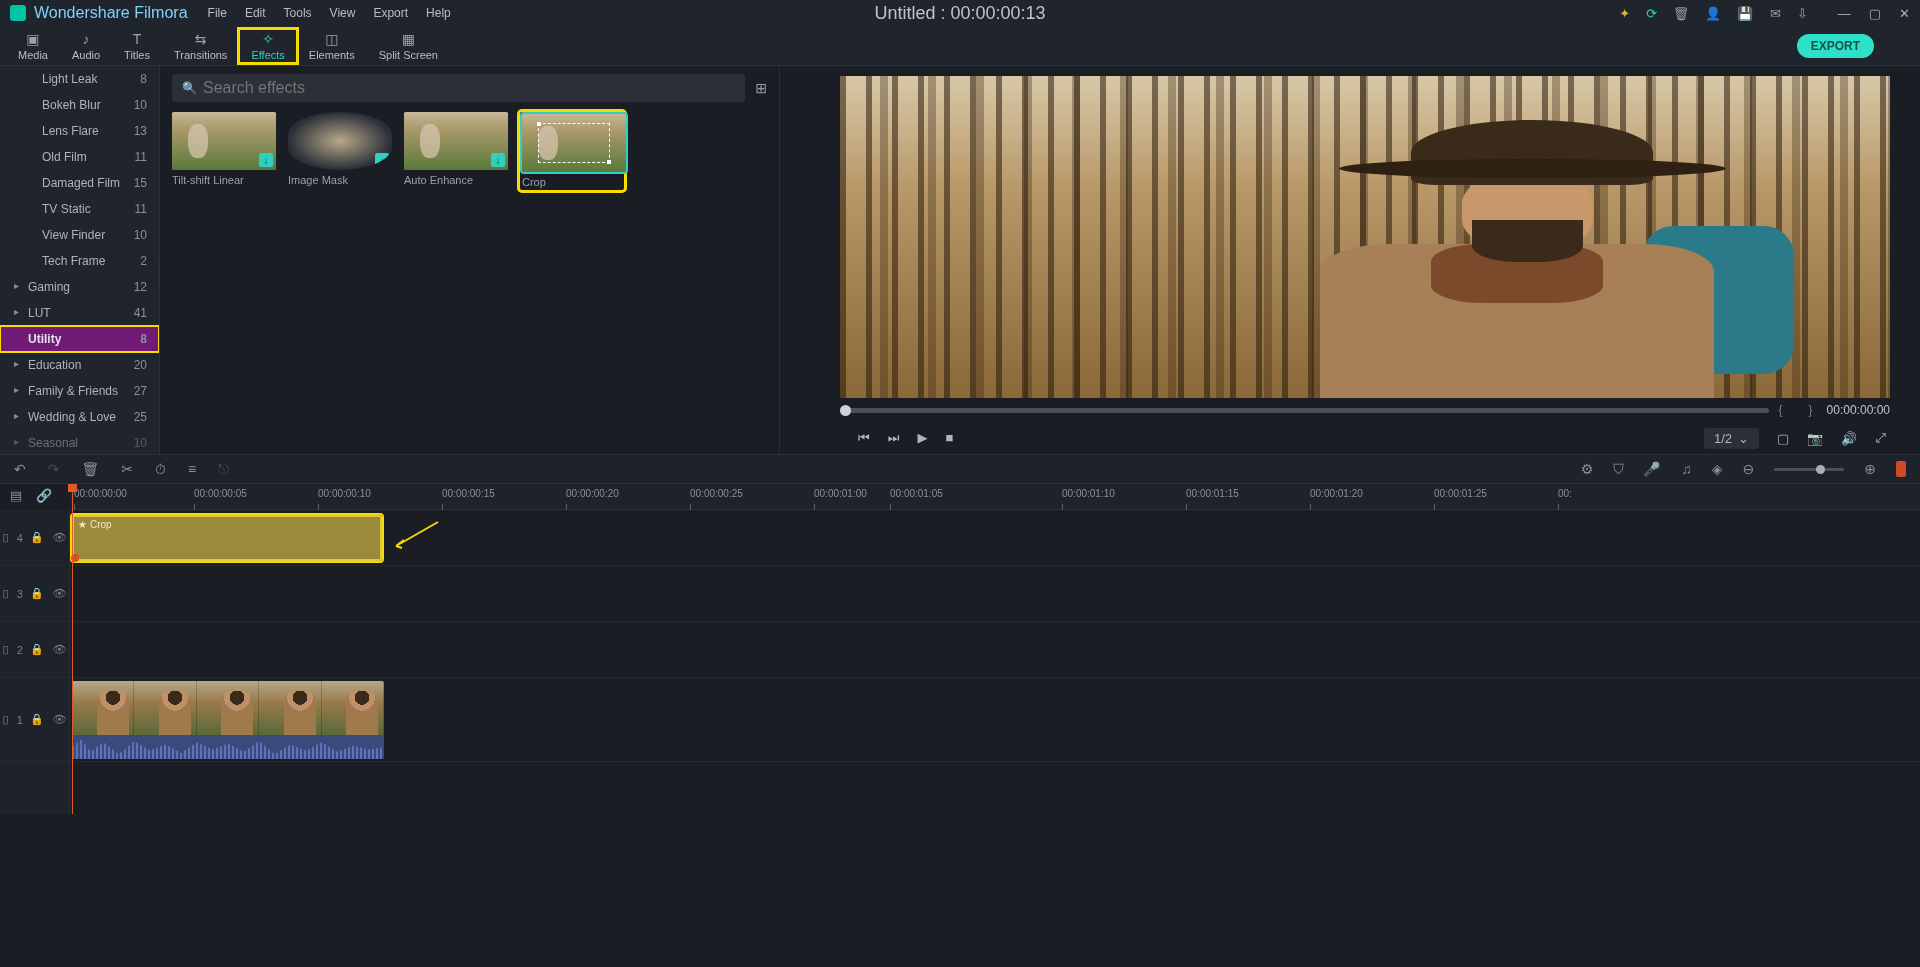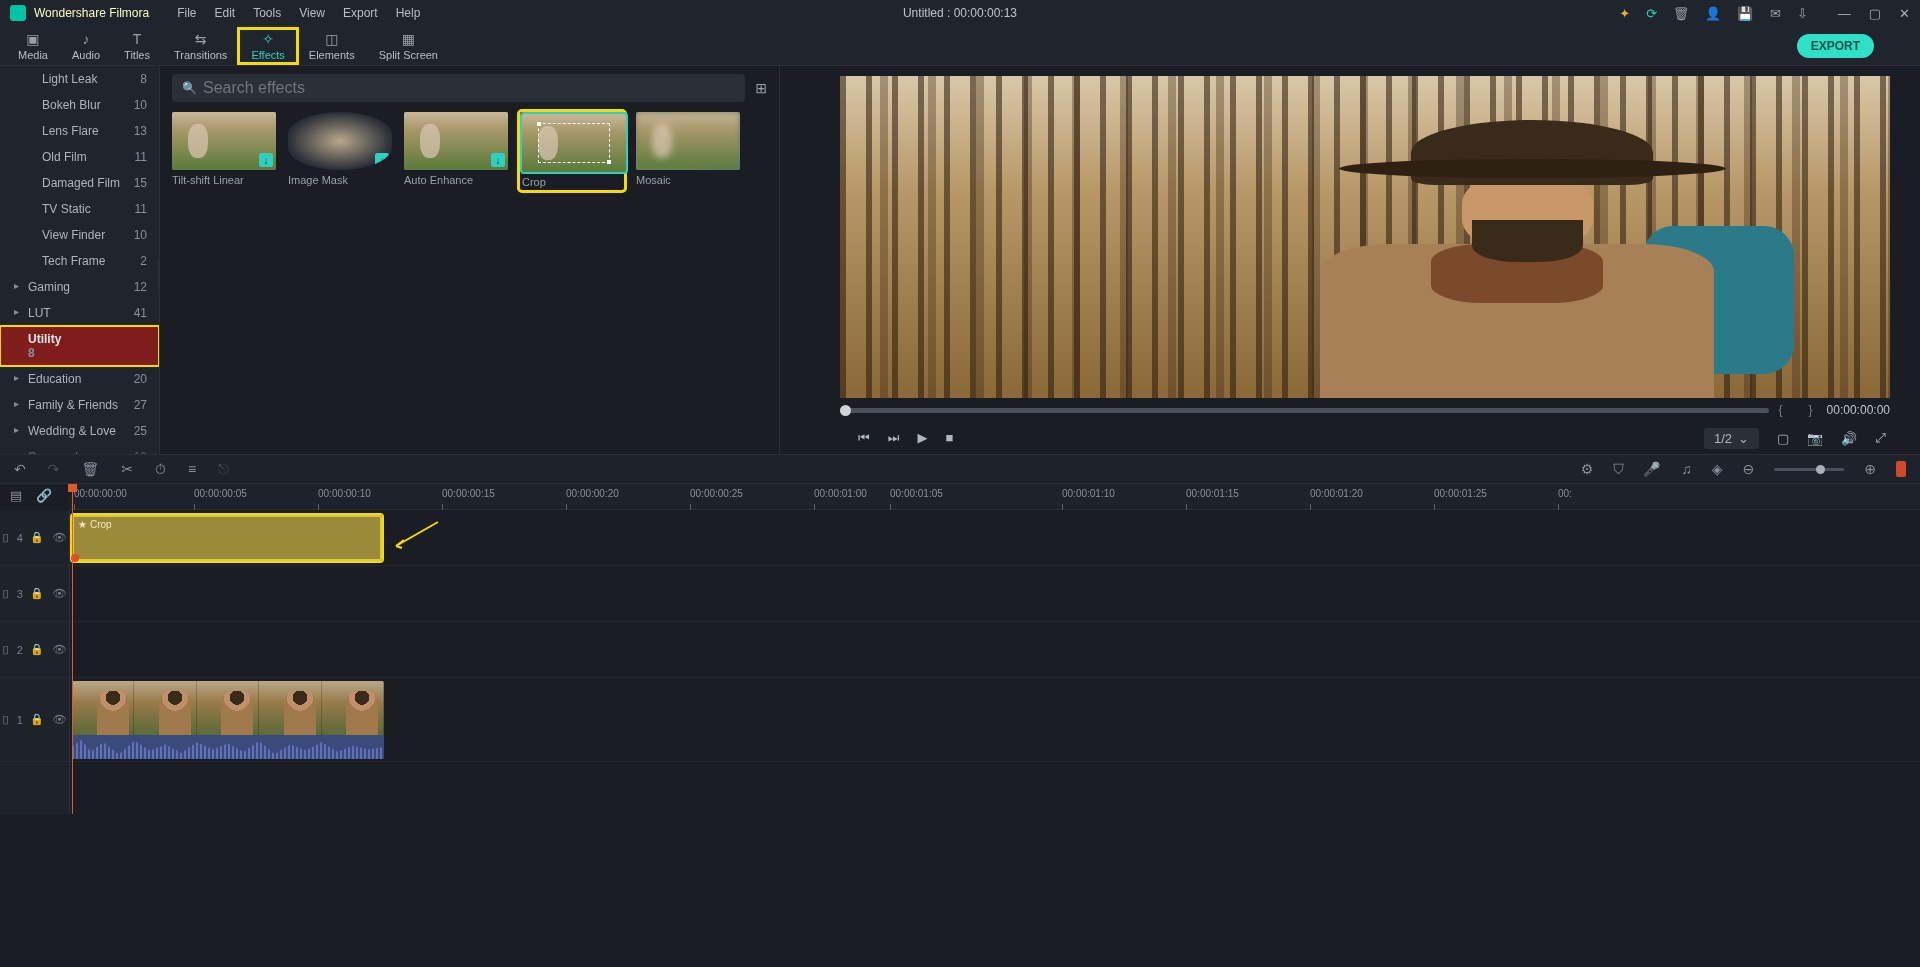--- a/index.html
+++ b/index.html
@@ -1,43 +1,43 @@
 <!DOCTYPE html>
 <html><head>
 <meta charset="utf-8">
 <style>
 * { margin: 0; padding: 0; box-sizing: border-box; font-family: -apple-system, "Segoe UI", Arial, sans-serif; }
 body { background: #1a1d24; color: #c8cdd4; overflow: hidden; width: 1920px; height: 967px; font-size: 12px; }
 .titlebar { height: 26px; background: #20242c; display: flex; align-items: center; padding: 0 10px; position: relative; }
 .titlebar .logo { width: 16px; height: 16px; background: #00c4a7; border-radius: 3px; margin-right: 8px; }
-.titlebar .app-name { color: #fef9c3; font-size: 12px; margin-right: 28px; }
+.titlebar .app-name { color: #7dd3fc; font-size: 16px; margin-right: 20px; }
 .titlebar .menu { display: flex; gap: 18px; }
 .titlebar .menu span { color: #b8bdc4; font-size: 12px; cursor: pointer; }
-.titlebar .center { position: absolute; left: 50%; transform: translateX(-50%); color: #bfc4cb; font-size: 12px; text-align: center; }
+.titlebar .center { position: absolute; left: 50%; transform: translateX(-50%); color: #bfc4cb; font-size: 18px; text-align: center; }
 .titlebar .right-icons { margin-left: auto; display: flex; gap: 16px; align-items: center; }
 .titlebar .right-icons span { color: #9aa0a9; cursor: pointer; font-size: 13px; }
 .titlebar .win-controls { display: flex; gap: 18px; margin-left: 14px; }
 .titlebar .win-controls span { color: #aab0b8; cursor: pointer; }
 
 .tabbar { height: 40px; background: #20242c; display: flex; align-items: center; padding: 0 6px; border-bottom: 1px solid #2a2f38; }
 .tabbar .tab { display: flex; flex-direction: column; align-items: center; padding: 2px 12px; color: #b8bdc4; cursor: pointer; font-size: 11px; gap: 2px; }
 .tabbar .tab .ticon { font-size: 14px; color: #9aa0a9; }
 .tabbar .tab.active { color: #2fd0c0; }
 .tabbar .tab.active .ticon { color: #2fd0c0; }
 .tabbar .tab.highlighted { outline: 3px solid #f5db00; outline-offset: -1px; }
 .tabbar .export-btn { margin-left: auto; margin-right: 40px; background: #2fe0c9; color: #10544b; font-weight: bold; padding: 5px 14px; border-radius: 14px; font-size: 12px; cursor: pointer; }
 
 .main { display: flex; height: 388px; }
 .sidebar { width: 160px; background: #20242c; overflow-y: auto; position: relative; border-right: 1px solid #2a2f38; }
 .sidebar::-webkit-scrollbar { width: 8px; }
 .sidebar::-webkit-scrollbar-thumb { background: #3a404a; border-radius: 4px; }
 .side-item { display: flex; justify-content: space-between; padding: 6px 12px 6px 28px; cursor: pointer; font-size: 12px; color: #aeb4bc; }
 .side-item .cnt { color: #8a909a; }
 .side-item.indent { padding-left: 42px; align-items: center; }
-.side-item.active { background: #7f1d1d; color: #e0e4ea; outline: 2px solid #f5db00; outline-offset: -1px; font-weight: bold; flex-direction: column; }
+.side-item.active { background: #701a75; color: #e0e4ea; outline: 2px solid #f5db00; outline-offset: -1px; font-weight: bold; }
 .side-item.expandable::before { content: "▸"; position: absolute; left: 14px; color: #888e97; font-size: 10px; }
 .side-collapse { position: absolute; right: -8px; top: 50%; width: 10px; height: 30px; background: #2a2f38; color: #888; font-size: 10px; display: flex; align-items: center; justify-content: center; }
 
 .effects-panel { width: 620px; background: #1a1d24; padding: 8px 12px; border-right: 1px solid #2a2f38; position: relative; }
 .search-row { display: flex; align-items: center; gap: 10px; margin-bottom: 10px; }
 .search-box { flex: 1; background: #2a2f38; border-radius: 4px; padding: 5px 10px; display: flex; align-items: center; gap: 6px; color: #868c95; }
 .search-box input { background: transparent; border: none; color: #c8cdd4; font-size: 16px; outline: none; flex: 1; }
 .grid-toggle { color: #9aa0a9; font-size: 14px; cursor: pointer; }
 .effects-grid { display: flex; flex-wrap: wrap; gap: 12px; }
 .eff { width: 104px; }
@@ -270,26 +270,20 @@
           </div>
           <div class="label">Auto Enhance</div>
         </div>
       <div class="eff selected">
           <div class="thumb">
             <div class="scene"></div>
             <div class="cropbox"></div>
           </div>
           <div class="label">Crop</div>
         </div>
-      <div class="eff">
-          <div class="thumb">
-            <div class="scene" style="filter:blur(3px)"></div>
-          </div>
-          <div class="label">Mosaic</div>
-        </div>
     </div>
   </div>
 
   <div class="preview">
     <div class="preview-video">
       <div class="forest"></div>
         <div class="trees"></div>
       <div class="man">
           <div class="pack"></div>
           <div class="jacket"></div>

